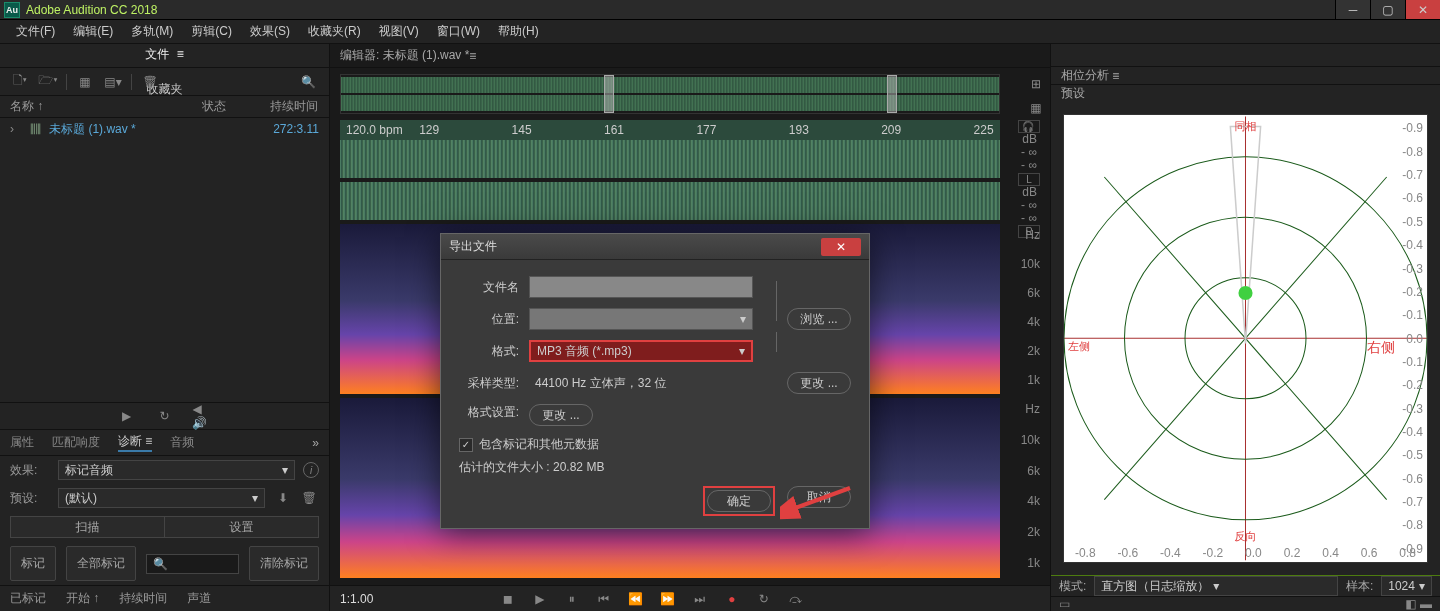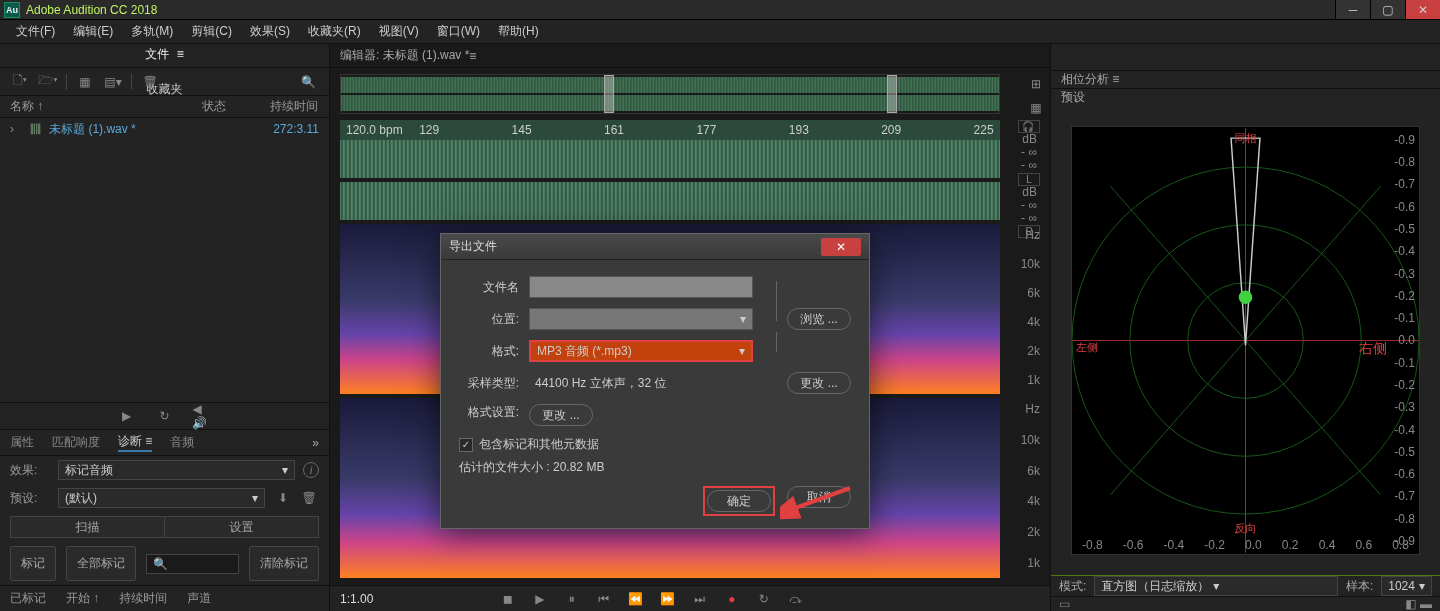--- a/index.html
+++ b/index.html
@@ -93,35 +93,35 @@
 .time-display { color: #ddd; }
 
 
 .dialog { position: absolute; left: 440px; top: 233px; width: 430px; background: #3a3a3a; border: 1px solid #666; box-shadow: 0 4px 30px rgba(0,0,0,0.6); z-index: 100; }
 .dlg-title { height: 26px; background: linear-gradient(#4a4a4a,#3a3a3a); display: flex; align-items: center; padding: 0 8px; color: #ddd; border-bottom: 1px solid #222; }
 .dlg-title .spacer { flex: 1; }
 .dlg-close { width: 40px; height: 18px; background: #c94040; border-radius: 2px; display: flex; align-items: center; justify-content: center; color: #fff; cursor: pointer; }
 .dlg-body { padding: 16px 18px 12px; }
 .dlg-row { display: flex; align-items: center; margin-bottom: 10px; gap: 10px; }
 .dlg-label { width: 60px; text-align: right; color: #ccc; }
-.dlg-field { flex: 1; height: 22px; background: #c2410c; border: 1px solid #555; padding: 0 6px; display: flex; align-items: center; justify-content: space-between; color: #ccc; }
+.dlg-field { flex: 1; height: 22px; background: #7f1d1d; border: 1px solid #555; padding: 0 6px; display: flex; align-items: center; justify-content: space-between; color: #ccc; }
 .redbox { border: 2px solid #e04040 !important; }
 .dlg-value { flex: 1; padding: 0 6px; color: #ccc; }
 .dlg-btn { width: 64px; height: 22px; border: 1px solid #666; border-radius: 11px; display: flex; align-items: center; justify-content: center; cursor: pointer; color: #ccc; }
 .dlg-btn.primary { background: #3a3a3a; }
 .dlg-footer { display: flex; justify-content: flex-end; gap: 12px; margin-top: 10px; }
 .ok-wrap { border: 2px solid #e04040; padding: 2px; }
 .chk-row { display: flex; align-items: center; gap: 6px; color: #ccc; margin: 8px 0 6px; }
 .chk { width: 14px; height: 14px; background: #2a2a2a; border: 1px solid #666; display: flex; align-items: center; justify-content: center; color: #ccc; font-size: 10px; }
 .est-row { color: #ccc; }
 .arrow-annot { position: absolute; left: 780px; top: 480px; z-index: 101; pointer-events: none; }
 
 
 .rp-head { height: 24px; display: flex; align-items: center; padding: 0 10px; border-bottom: 1px solid #111; }
-.phase-canvas { flex: 1; position: relative; margin: 20px; background: #000000; border: 1px solid #333; }
+.phase-canvas { flex: 1; position: relative; margin: 12px; background: #ffffff; border: 1px solid #333; }
 .rp-foot { height: 30px; display: flex; align-items: center; padding: 0 8px; gap: 8px; border-top: 1px solid #4d7c0f; }
 .rp-select { height: 20px; background: #2a2a2a; border: 1px solid #444; padding: 0 6px; display: flex; align-items: center; gap: 4px; color: #ccc; }
 
 svg.phase-svg { width: 100%; height: 100%; }
 .scale-v { position: absolute; right: 2px; top: 0; bottom: 0; width: 30px; display: flex; flex-direction: column; justify-content: space-between; align-items: flex-end; padding: 6px 2px; color: #888; font-size: 10px; pointer-events:none; }
 .scale-h { position: absolute; left: 0; right: 0; bottom: 2px; height: 14px; display: flex; justify-content: space-around; color: #888; font-size: 10px; pointer-events:none; }
 .phase-label-l { position:absolute; left:4px; top:50%; color:#e04040; font-size:11px; }
 .phase-label-r { position:absolute; right:32px; top:50%; color:#e04040; font-size:14px; }
 .phase-label-t { position:absolute; left:50%; top:4px; transform:translateX(-50%); color:#e04040; font-size:11px; }
 .phase-label-b { position:absolute; left:50%; bottom:18px; transform:translateX(-50%); color:#e04040; font-size:11px; }

